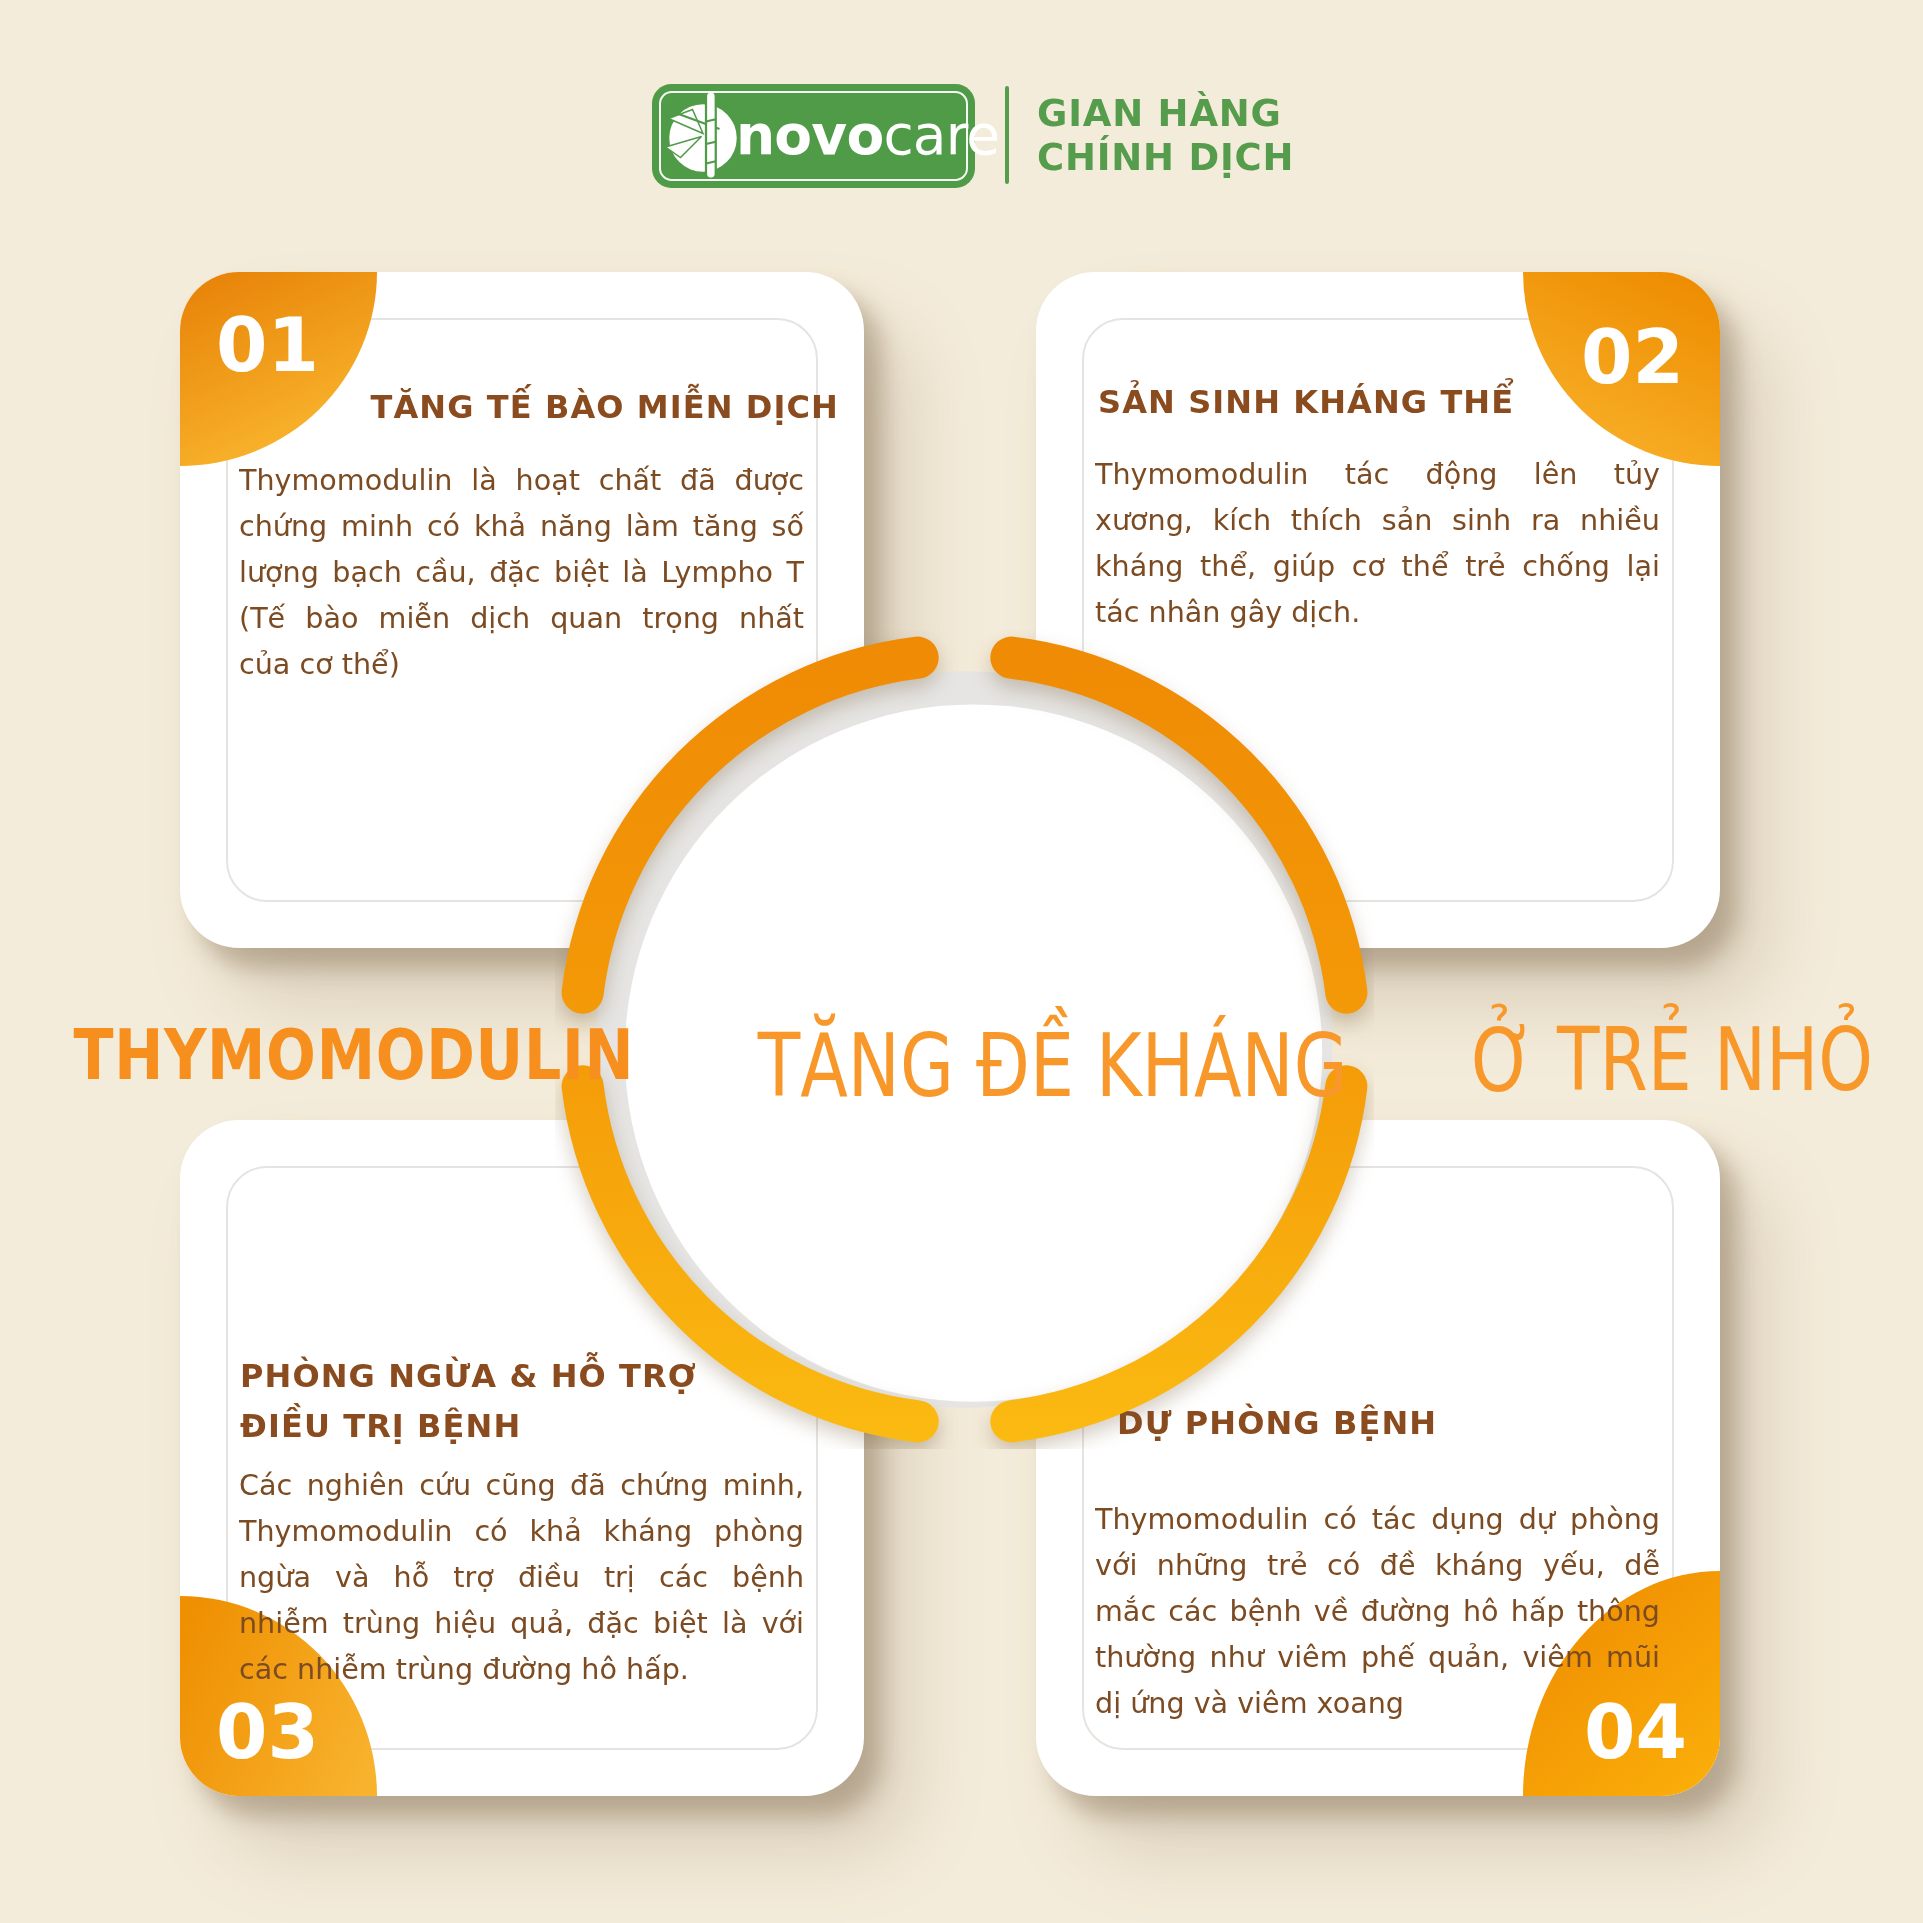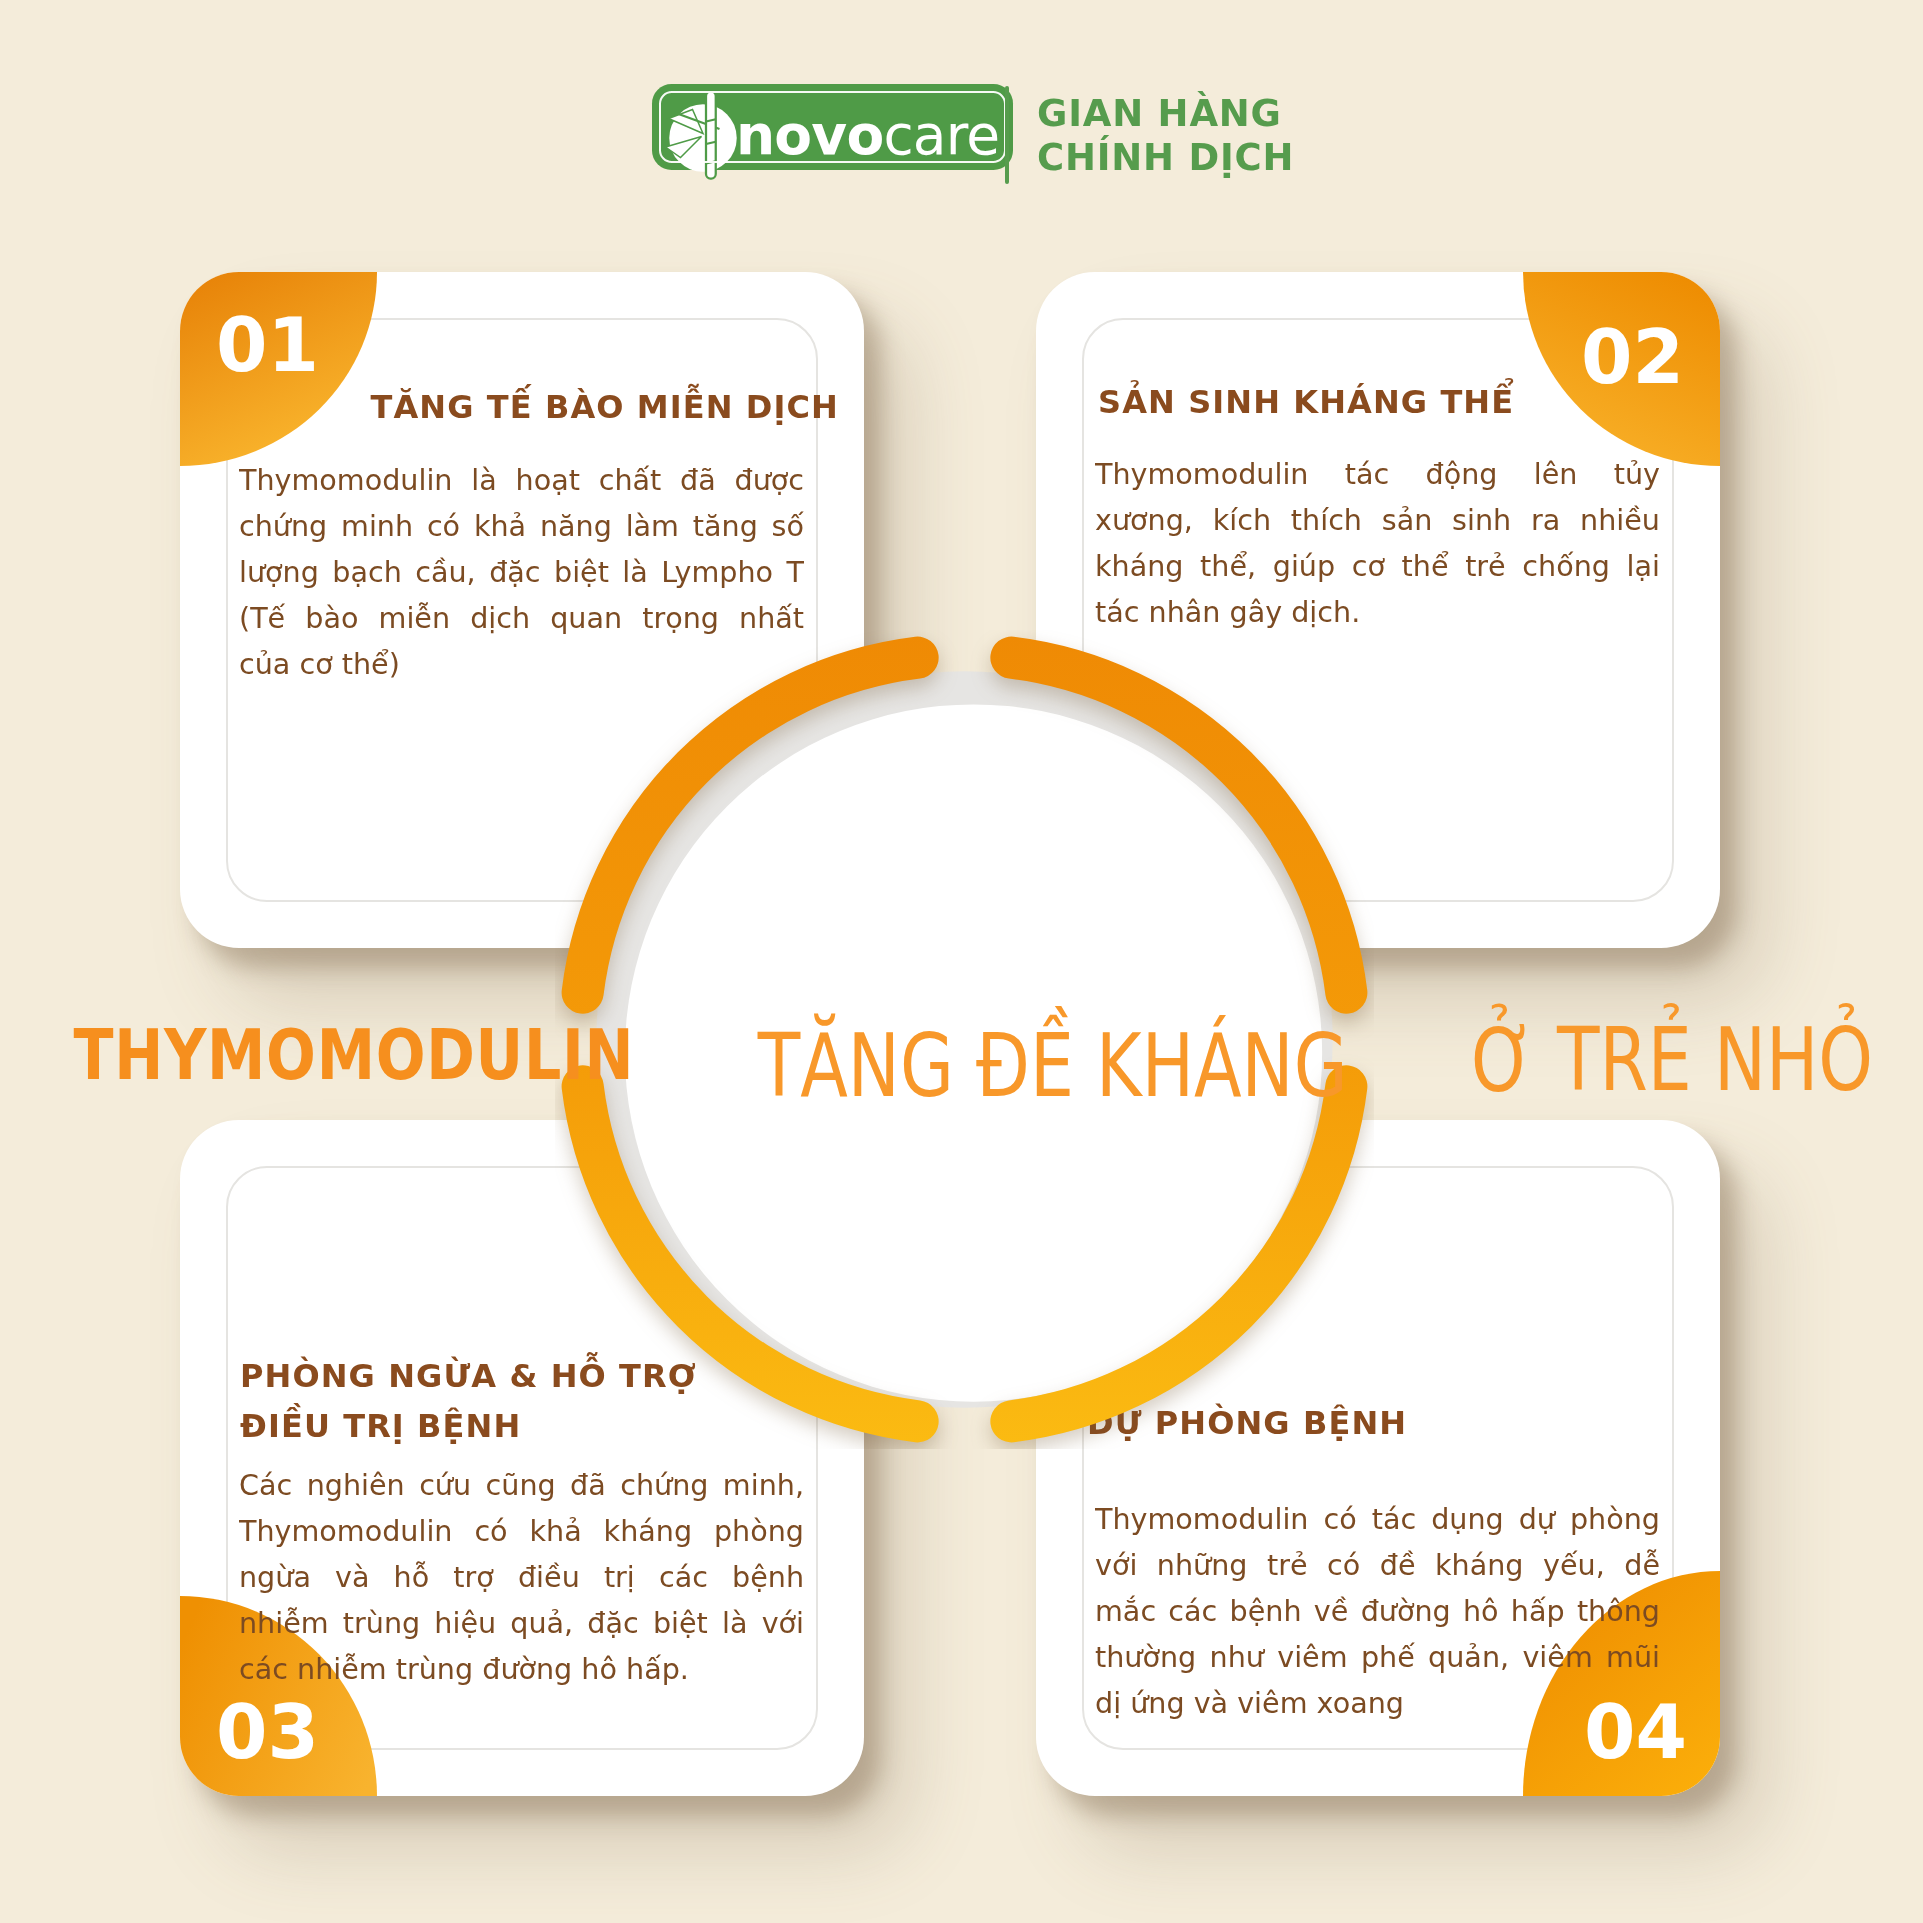--- a/index.html
+++ b/index.html
@@ -3,23 +3,23 @@
 <meta charset="utf-8">
 <style>
   html,body{margin:0;padding:0;background:#e8e0d0;}
   .canvas{
     position:relative; width:1924px; height:1924px; overflow:hidden;
     background:#F4ECDA;
     font-family:"DejaVu Sans", sans-serif;
   }
   
   .logo-box{
-    position:absolute; left:652px; top:84px; width:323px; height:86px;
+    position:absolute; left:652px; top:84px; width:323px; height:104px;
     background:#4F9B47; border-radius:19.5px;
-    display:flex; align-items:center;padding-left:38px;
+    display:flex; align-items:center;
   }
   .logo-box::after{
     content:""; position:absolute; inset:6.8px; border:2.3px solid rgba(255,255,255,.95);
     border-radius:12.8px; pointer-events:none;
   }
   .bamboo-svg{ position:absolute; left:12px; top:6px; height:90px; width:75px; }
   .logo-text{
     position:absolute; left:84px; top:0; height:102px; display:flex; align-items:center;
     color:#FFFFFF; font-size:55px; letter-spacing:-0.8px; line-height:1;
   }
@@ -62,21 +62,21 @@
   .c2 .num{ right:36px; top:48px; }
   .c3 .num{ left:36px; bottom:27px; }
   .c4 .num{ right:33px; bottom:27px; }
   .card-title{
     position:absolute; margin:0; color:#8A4B1E; font-size:32px; font-weight:700;
     letter-spacing:1.1px; line-height:50px; white-space:nowrap;
   }
   .c1 .card-title{ left:173px; right:7.5px; text-align:center; top:110px; }
   .c2 .card-title{ left:62px; top:105px;text-align:center; }
   .c3 .card-title{ left:60px; top:231px; }
-  .c4 .card-title{ left:51px; top:278px; }
+  .c4 .card-title{ left:81px; top:278px; }
   .card-body{
     position:absolute; left:59px; right:60px; color:#7C4B22; font-size:28.6px;
   }
   .c1 .card-body{ top:185px; }
   .c2 .card-body{ top:179px; }
   .c3 .card-body{ top:342px; }
   .c4 .card-body{ top:376px; }
   .bl{ height:46px; line-height:46px; text-align:justify; text-align-last:justify; overflow:hidden; }
   .bl.last{ text-align-last:left; }
   

